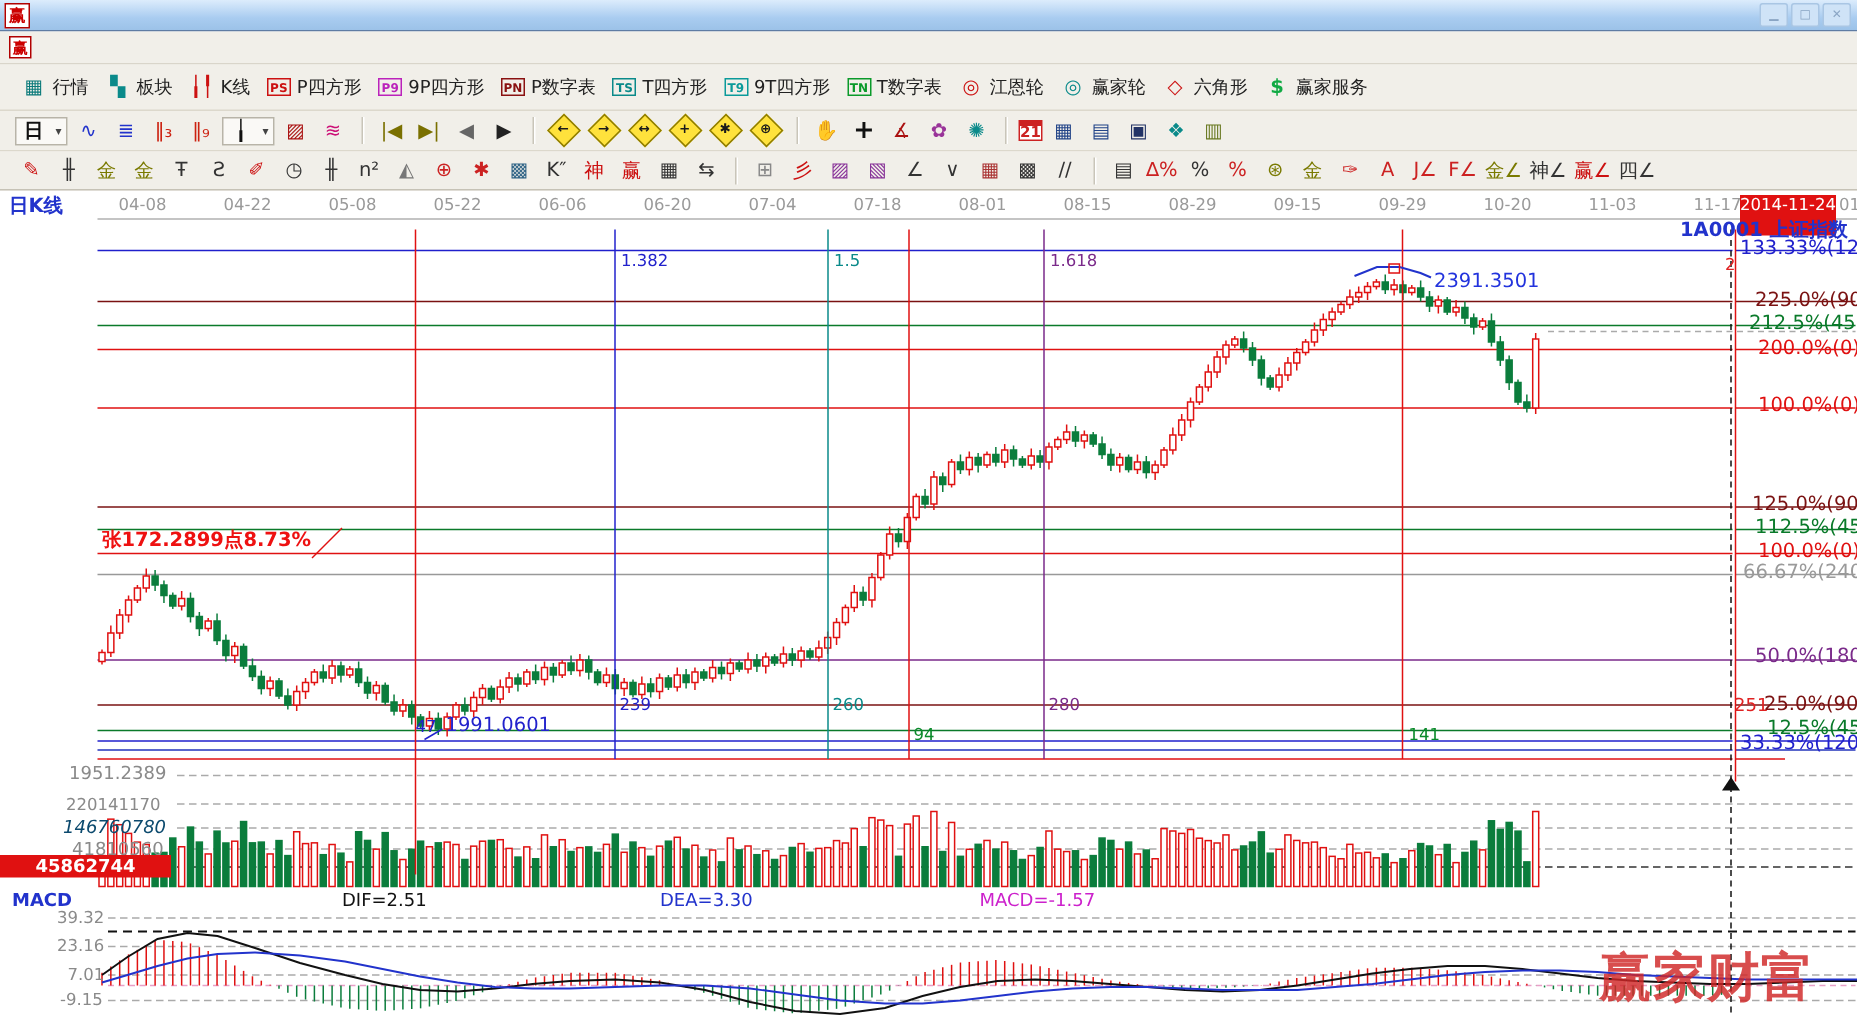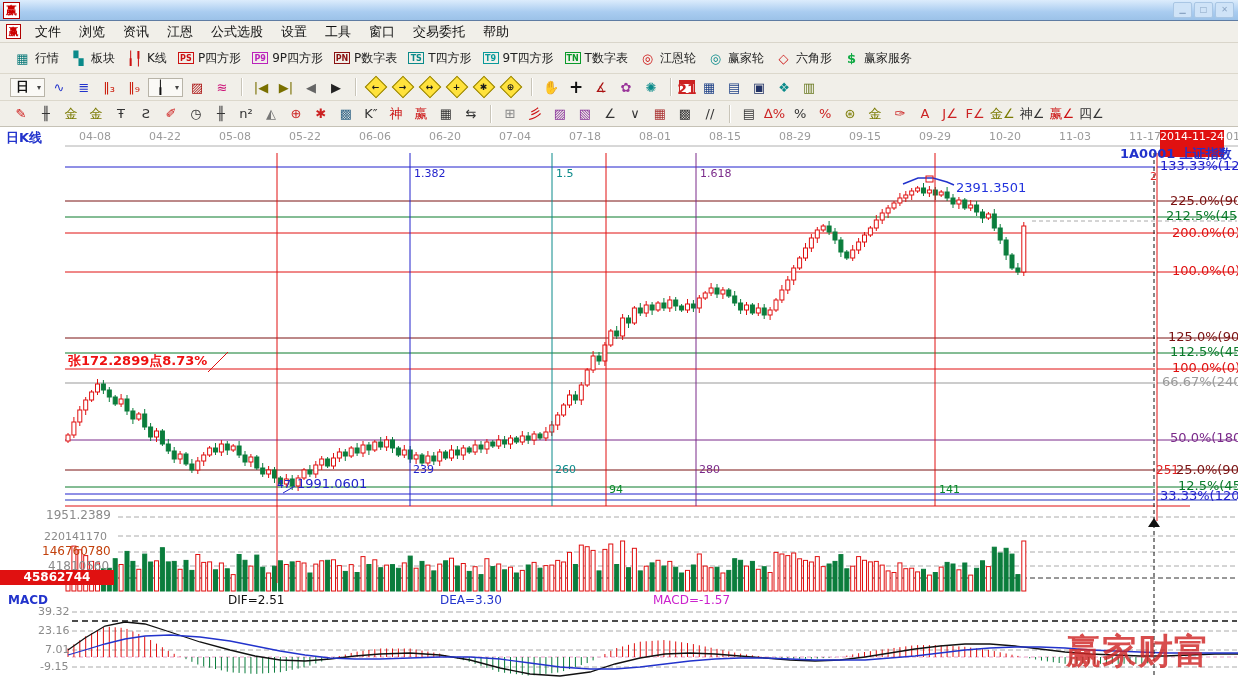--- a/index.html
+++ b/index.html
@@ -19,53 +19,41 @@
   .tb-btn{display:inline-flex;align-items:center;gap:4px;padding:1px 4px;font-size:12px;color:#222;white-space:nowrap;}
   .ic{display:inline-flex;align-items:center;justify-content:center;width:17px;height:15px;font-size:13px;font-weight:bold;}
   .icbox{font-size:8px;width:16px;height:12px;border:1px solid;box-sizing:border-box;}
   .icon-btn{min-width:20px;height:20px;display:inline-flex;align-items:center;justify-content:center;font-size:13px;padding:0 1px;}
   .icon-btn.big{font-size:17px;font-weight:bold;}
   .combo{border:1px solid #b8b4a8;background:#faf9f6;padding:1px 3px;}
   .caret{font-size:8px;color:#444;margin-left:2px;}
   .sep{width:1px;height:18px;background:#c9c5b9;box-shadow:1px 0 0 #ffffff;margin:0 5px;flex:none;}
   .diamond{width:14px;height:14px;transform:rotate(45deg);background:#ffe23c;border:1px solid #8f7d00;display:inline-flex;align-items:center;justify-content:center;margin:2px 4px;flex:none;}
   .diamond>span{transform:rotate(-45deg);font-size:9px;color:#1a1a1a;font-weight:bold;line-height:1;}
-  .calbox{width:16px;height:14px;border:1px solid #cc2222;border-top:4px solid #cc2222;color:#cc2222;font-size:14px;font-weight:bold;display:inline-flex;align-items:center;justify-content:center;box-sizing:border-box;background:#fff;}
+  .calbox{width:16px;height:14px;border:1px solid #cc2222;border-top:4px solid #cc2222;color:#cc2222;font-size:10px;font-weight:bold;display:inline-flex;align-items:center;justify-content:center;box-sizing:border-box;background:#fff;}
   .chart{position:absolute;top:127px;left:0;width:1238px;height:551px;background:#fff;}
   #chartsvg{position:absolute;top:127px;left:0;width:1238px;height:551px;z-index:1;pointer-events:none;}
   .lbl{position:absolute;line-height:1.1;white-space:nowrap;z-index:5;}
   .date-tick{color:#9a9a9a;font-size:11px;}
   .watermark{position:absolute;left:1066px;top:628px;font-family:"DejaVu Serif",serif;font-size:35px;font-weight:bold;color:rgba(208,38,38,0.82);letter-spacing:1px;z-index:6;}
 </style>
 </head>
 <body>
 
 <div id="app">
   <div class="titlebar">
     <span class="logo">赢</span>
     <span class="wincontrols" id="wincontrols">
         <span class="winbtn">▁</span>
         <span class="winbtn">□</span>
         <span class="winbtn">✕</span>
       </span>
   </div>
   <div class="menubar">
     <span class="logo" style="width:13px;height:13px;font-size:10px;">赢</span>
-    <span id="menus" style="display:flex;align-items:center;">
-        <span class="menu-item">文件</span>
-        <span class="menu-item">浏览</span>
-        <span class="menu-item">资讯</span>
-        <span class="menu-item">江恩</span>
-        <span class="menu-item">公式选股</span>
-        <span class="menu-item">设置</span>
-        <span class="menu-item">工具</span>
-        <span class="menu-item">窗口</span>
-        <span class="menu-item">交易委托</span>
-        <span class="menu-item">帮助</span>
-      </span>
   </div>
   <div class="toolbar" id="toolbar1">
       <span class="tb-btn">
         <span class="ic" style="color: rgb(10, 122, 122);">▦</span>
         <span>行情</span>
       </span>
       <span class="tb-btn">
         <span class="ic" style="color: rgb(10, 138, 138);">▚</span>
         <span>板块</span>
       </span>
@@ -990,21 +978,21 @@
     <div class="lbl" style="left: 413px; top: 464px; color: rgb(34, 34, 204); font-size: 11px;">239</div>
     <div class="lbl" style="left: 556px; top: 168px; color: rgb(10, 138, 138); font-size: 11px;">1.5</div>
     <div class="lbl" style="left: 555px; top: 464px; color: rgb(10, 138, 138); font-size: 11px;">260</div>
     <div class="lbl" style="left: 609px; top: 484px; color: rgb(10, 138, 42); font-size: 11px;">94</div>
     <div class="lbl" style="left: 700px; top: 168px; color: rgb(122, 42, 138); font-size: 11px;">1.618</div>
     <div class="lbl" style="left: 699px; top: 464px; color: rgb(122, 42, 138); font-size: 11px;">280</div>
     <div class="lbl" style="left: 939px; top: 484px; color: rgb(10, 138, 42); font-size: 11px;">141</div>
     <div class="lbl" style="left: 956px; top: 181px; color: rgb(34, 51, 221); font-size: 13px;">2391.3501</div>
     <div class="lbl" style="left: 46px; top: 509px; color: rgb(138, 138, 138); font-size: 12px;">1951.2389</div>
     <div class="lbl" style="left: 44px; top: 531px; color: rgb(138, 138, 138); font-size: 11px;">220141170</div>
-    <div class="lbl" style="left: 42px; top: 545px; color: #c2410c; font-size: 12px;">146760780</div>
+    <div class="lbl" style="left: 42px; top: 545px; color: #0c4a6e; font-size: 12px; font-style: italic;">146760780</div>
     <div class="lbl" style="left: 48px; top: 560px; color: rgb(138, 138, 138); font-size: 12px;">41810560</div>
     <div class="lbl" style="left: 0px; top: 570px; color: rgb(255, 255, 255); font-size: 12px; font-weight: bold; background: rgb(224, 17, 17); width: 114px; height: 15px; text-align: center; line-height: 15px;">45862744</div>
     <div class="lbl" style="left: 8px; top: 594px; color: rgb(34, 51, 204); font-size: 12px; font-weight: bold;">MACD</div>
     <div class="lbl" style="left: 228px; top: 594px; color: rgb(17, 17, 17); font-size: 12px;">DIF=2.51</div>
     <div class="lbl" style="left: 440px; top: 594px; color: rgb(34, 51, 204); font-size: 12px;">DEA=3.30</div>
     <div class="lbl" style="left: 653px; top: 594px; color: rgb(204, 34, 204); font-size: 12px;">MACD=-1.57</div>
     <div class="lbl" style="left: 38px; top: 606px; color: rgb(138, 138, 138); font-size: 11px;">39.32</div>
     <div class="lbl" style="left: 38px; top: 625px; color: rgb(138, 138, 138); font-size: 11px;">23.16</div>
     <div class="lbl" style="left: 45px; top: 644px; color: rgb(138, 138, 138); font-size: 11px;">7.01</div>
     <div class="lbl" style="left: 40px; top: 661px; color: rgb(138, 138, 138); font-size: 11px;">-9.15</div>

